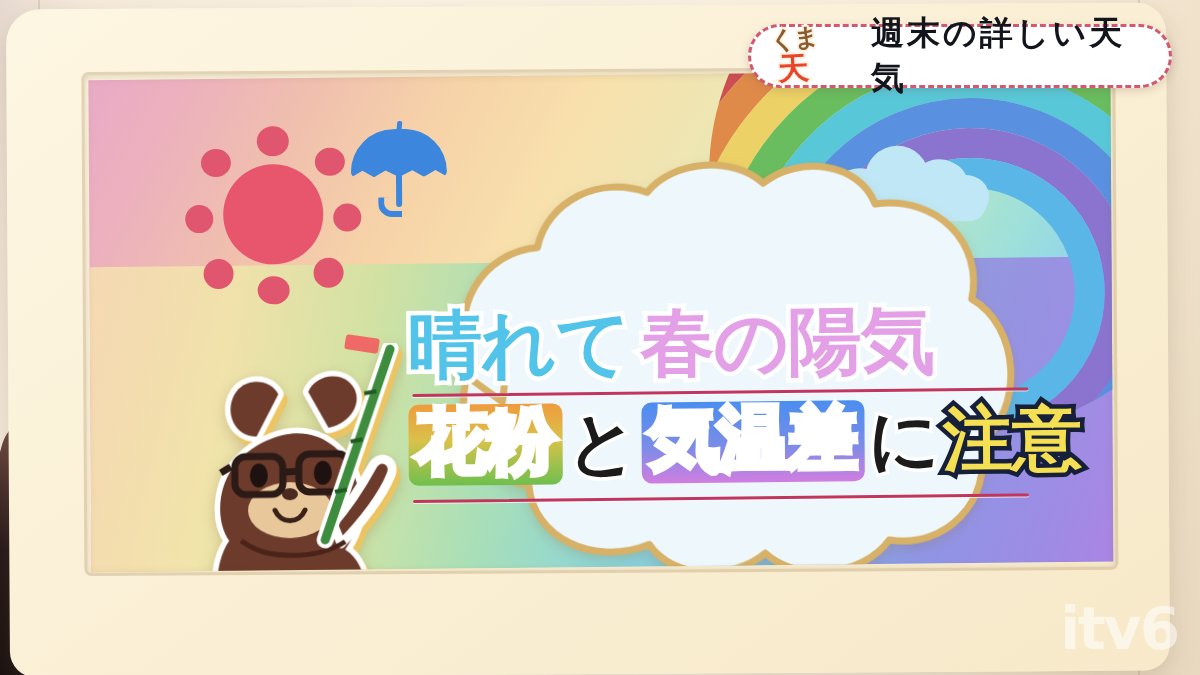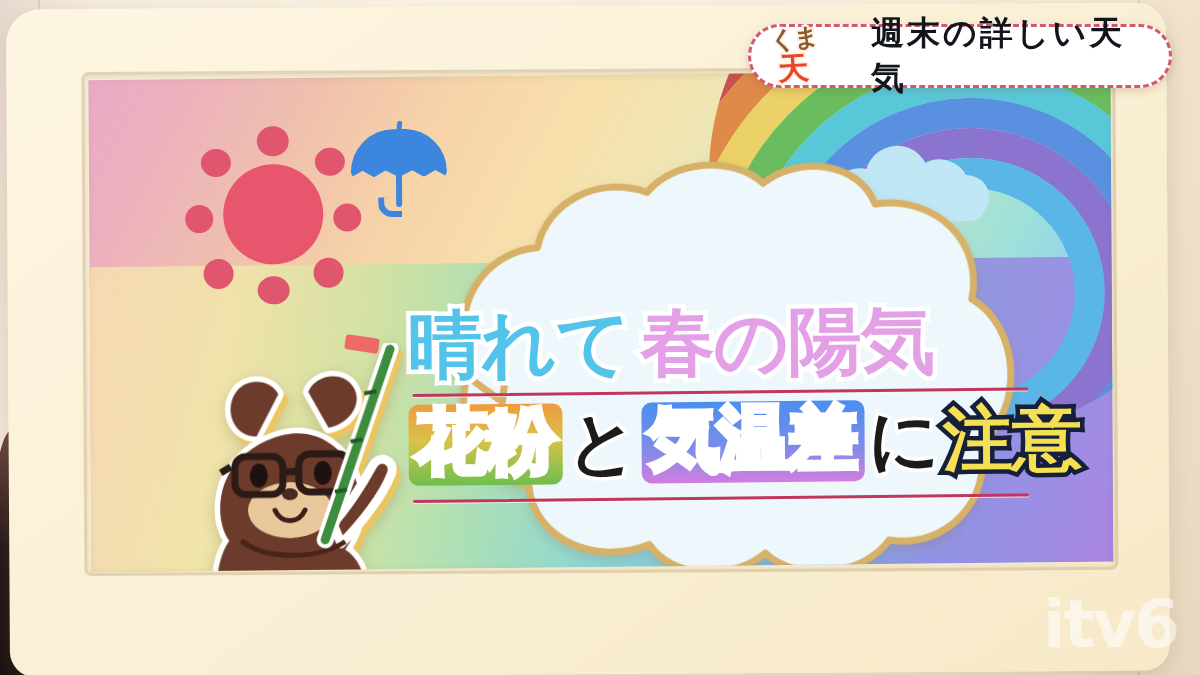--- a/index.html
+++ b/index.html
@@ -161,21 +161,21 @@
               font-family:"DejaVu Sans","Liberation Sans",sans-serif;
               transform:rotate(-7deg); }
   #logo-ten{ position:absolute; left:20px; top:28px; font-size:31px; font-weight:700;
              color:#e8452a; letter-spacing:-1px;
              -webkit-text-stroke:4px #fdf4e6; paint-order:stroke fill;
              font-family:"DejaVu Sans","Liberation Sans",sans-serif;
              transform:rotate(-3deg); }
 
   
   #watermark{ position:absolute; right:22px; bottom:12px; z-index:25;
-              font-size:66px; font-weight:700; letter-spacing:-2px;
+              font-size:58px; font-weight:700; letter-spacing:-2px;
               color:rgba(255,255,255,.55);
               font-family:"DejaVu Sans","Liberation Sans",sans-serif; }
 </style>
 </head>
 <body>
 
 <div id="stage">
 
   <div class="wall-seam" style="left:38px;"></div>
   <div class="wall-seam" style="left:1138px;"></div>

